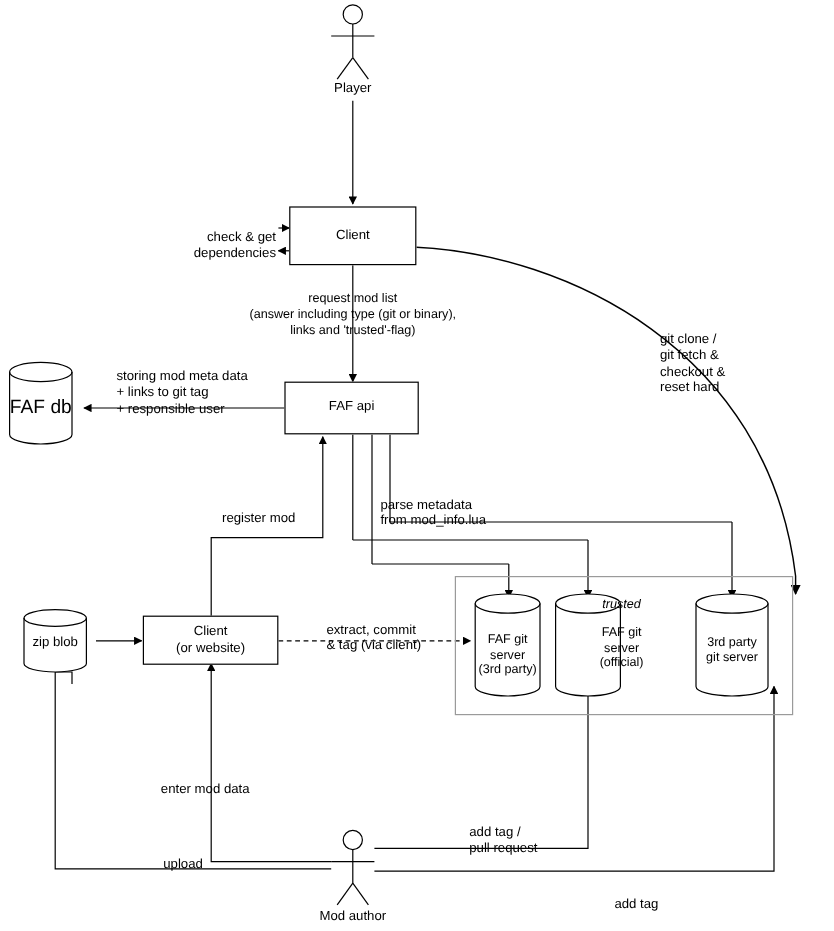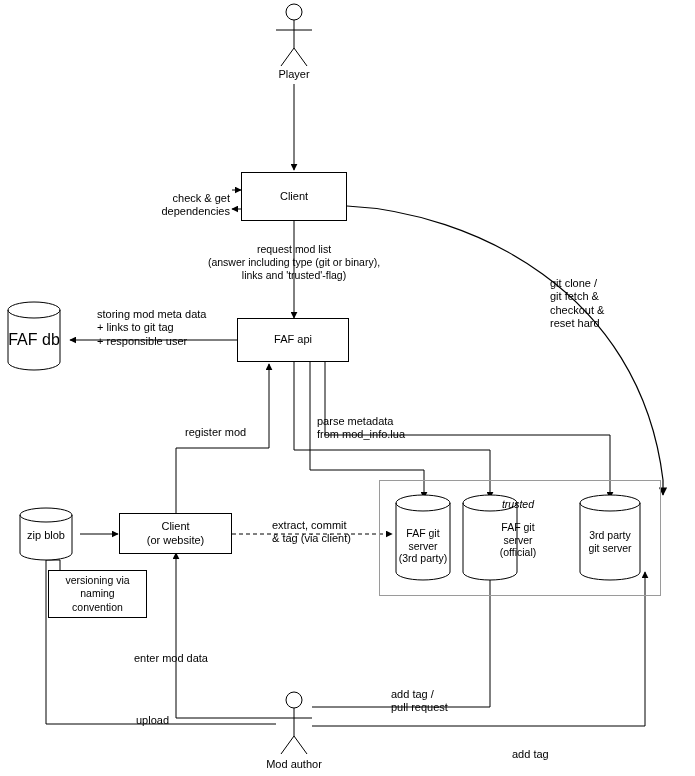--- a/index.html
+++ b/index.html
@@ -209,25 +209,20 @@
 
   <div class="cyl" style="left:580px; top:503px; width:60px; height:77px;">
     <div class="cyl-label" style="top:26px; font-size:10.5px;">3rd party
 git server</div>
   </div>
 
   <div class="actor-label" style="left:254px; top:68px; width:80px;">Player</div>
 
   <div class="actor-label" style="left:249px; top:758px; width:90px;">Mod author</div>
 
-  <div class="note" style="left:48px; top:570px; width:99px; height:48px;">
-    <span>versioning via
-naming
-convention</span>
-  </div>
 
 
   <div class="lbl r" style="left:122px; top:192px; width:108px;">check &amp; get
 dependencies</div>
 
   <div class="lbl c" style="left:176px; top:243px; width:236px; font-size:10.5px;">request mod list
 (answer including type (git or binary),
 links and 'trusted'-flag)</div>
 
   <div class="lbl l" style="left:550px; top:265px; width:110px;margin-top:12px;">git clone /

